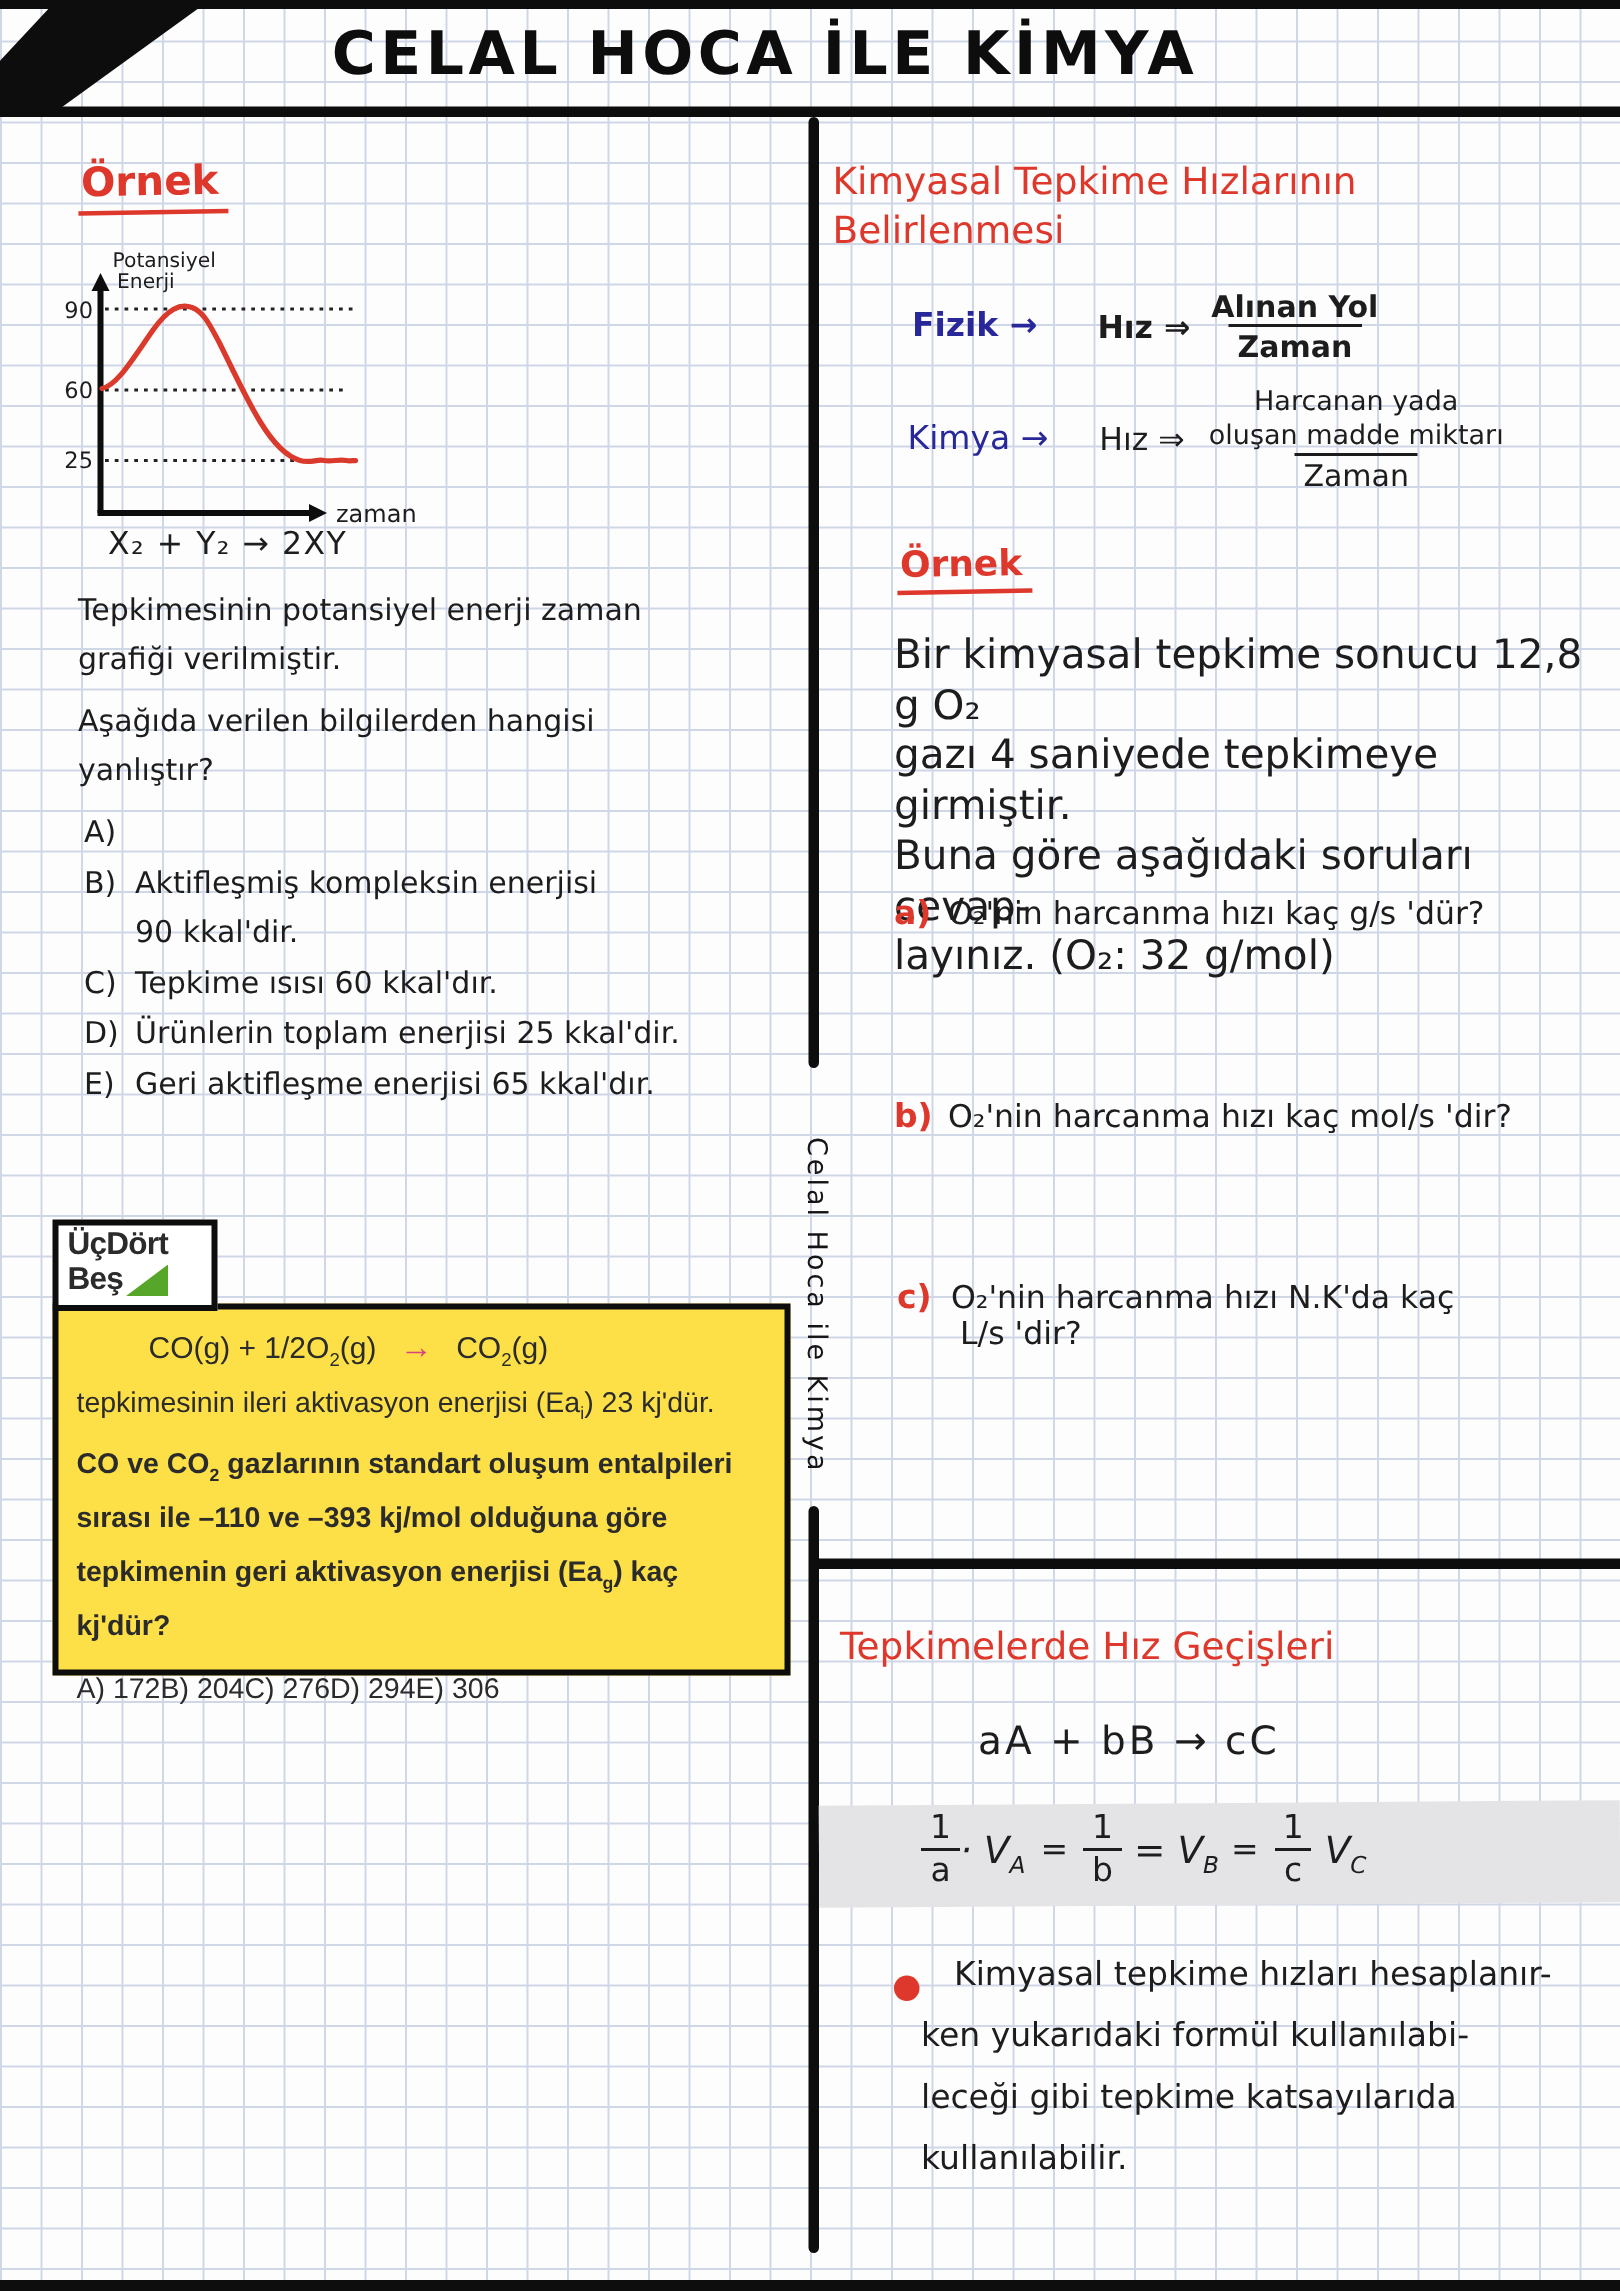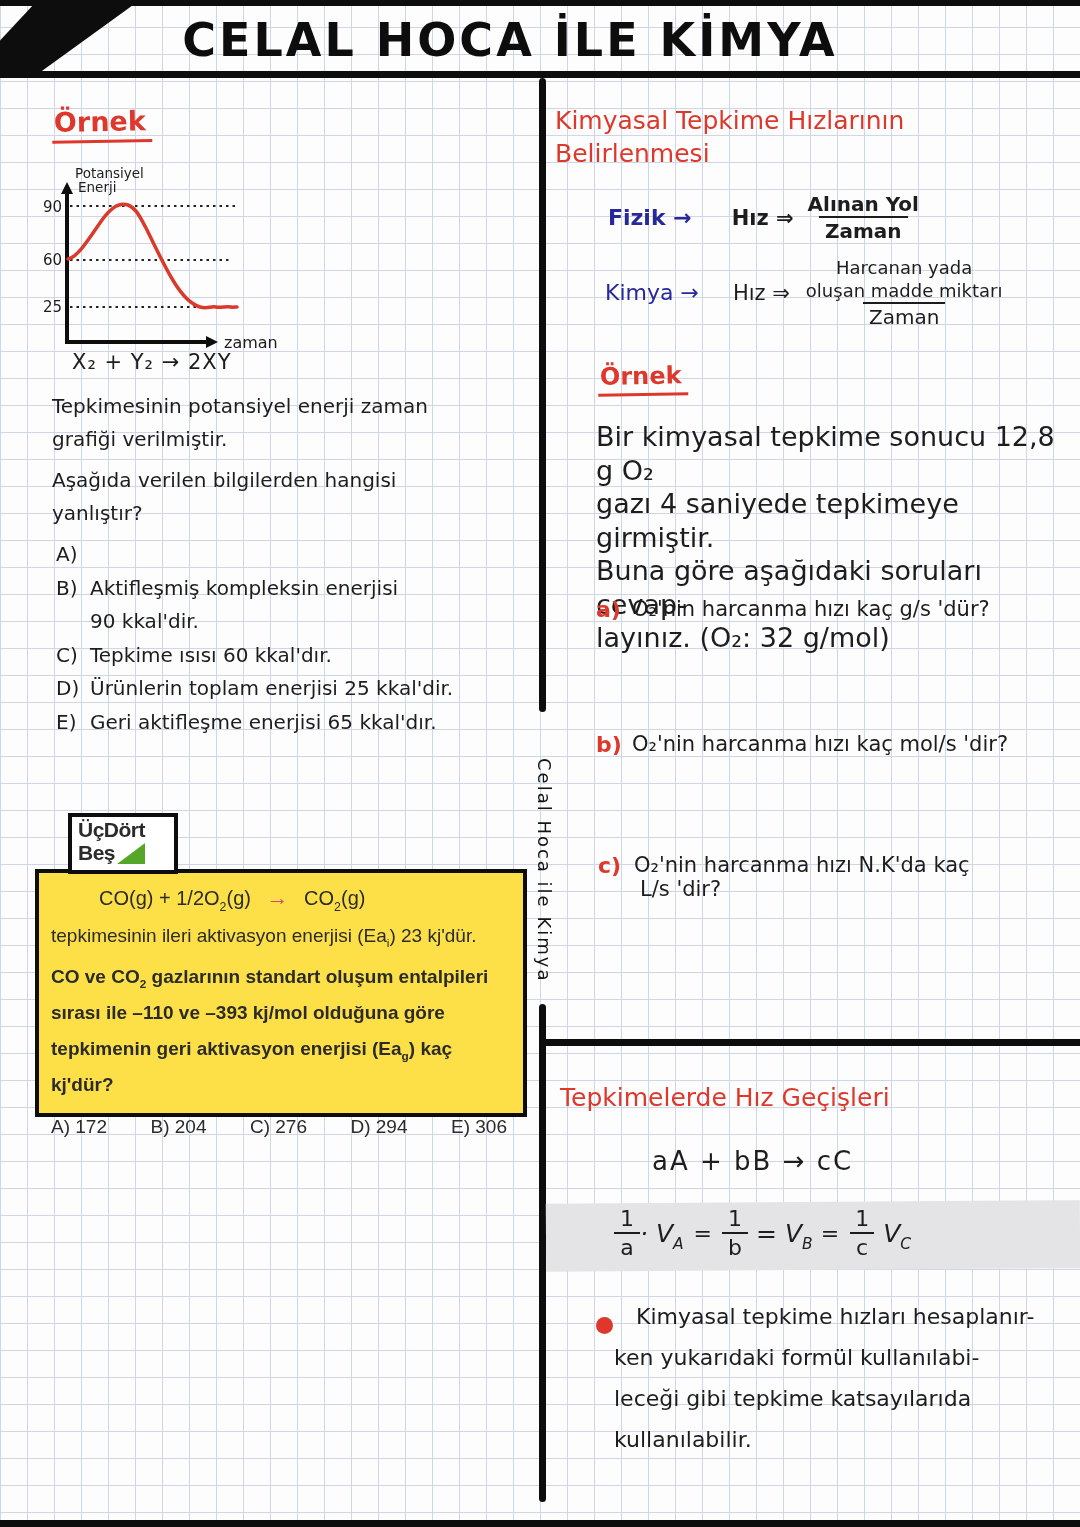--- a/index.html
+++ b/index.html
@@ -33,21 +33,21 @@
   .note-line{line-height:41px;font-size:22px;}
   .bigV{font-style:italic;font-size:25px;}
   .f2{font-size:22px;}
 </style>
 </head>
 <body>
 
 <div class="abs bar" style="left:0;top:0;width:1080px;height:6px;"></div>
 <div class="abs" style="left:0;top:0;width:140px;height:78px;background:#0d0d0d;clip-path:polygon(27% 0,100% 0,23% 100%,0 100%,0 52%);"></div>
 <div class="abs bar" style="left:0;top:71px;width:1080px;height:7px;"></div>
-<div class="abs" style="left:0;top:13px;width:1020px;text-align:center;font-size:46px;font-weight:bold;letter-spacing:3px;color:#0d0d0d;">CELAL HOCA İLE KİMYA</div>
+<div class="abs" style="left:0;top:13px;width:1020px;text-align:center;font-size:40px;font-weight:bold;letter-spacing:3px;color:#0d0d0d;">CELAL HOCA İLE KİMYA</div>
 
 <div class="abs vseg" style="left:539px;top:78px;height:634px;"></div>
 <div class="abs" style="left:531px;top:742px;height:256px;display:flex;align-items:center;justify-content:center;width:26px;">
   <span class="spine">Celal Hoca ile Kimya</span>
 </div>
 <div class="abs vseg" style="left:539px;top:1004px;height:498px;"></div>
 <div class="abs bar" style="left:542px;top:1039px;width:538px;height:7px;"></div>
 <div class="abs bar" style="left:0;top:1520px;width:1080px;height:7px;"></div>
 
 <div class="abs exlabel" style="left:52px;top:106px;">Örnek</div>
@@ -101,21 +101,21 @@
   <div class="opt">
     <span class="olab">D)</span>
     <span>Ürünlerin toplam enerjisi 25 kkal'dir.</span>
   </div>
   <div class="opt">
     <span class="olab">E)</span>
     <span>Geri aktifleşme enerjisi 65 kkal'dır.</span>
   </div>
 </div>
 
-<div class="abs" style="left:35px;top:813px;width:92px;height:52px;background:#fff;border:4px solid #0d0d0d;z-index:3;padding:1px 4px 0 6px;margin-left:33px;">
+<div class="abs" style="left:35px;top:813px;width:92px;height:52px;background:#fff;border:4px solid #0d0d0d;z-index:3;padding:1px 4px 0 6px;">
   <div class="printed" style="font-size:21px;font-weight:bold;line-height:23px;letter-spacing:-0.5px;">
     <div>ÜçDört</div>
     <div style="display:flex;align-items:flex-end;">
       <span>Beş</span>
       <span style="display:inline-block;width:28px;height:21px;background:#55a629;clip-path:polygon(100% 0,100% 100%,0 100%);margin-left:2px;"></span>
     </div>
   </div>
 </div>
 <div class="abs printed" style="left:35px;top:869px;width:460px;height:222px;background:#fde047;border:4px solid #0d0d0d;padding:10px 12px 8px 12px;font-size:19px;">
   <div style="margin:2px 0 0 48px;font-size:20px;">
@@ -128,21 +128,21 @@
   </div>
   <div style="font-weight:bold;margin-top:12px;line-height:36px;">
     <div>
       <span>CO ve CO</span><sub class="sb">2</sub><span> gazlarının standart oluşum entalpileri</span>
     </div>
     <div>sırası ile –110 ve –393 kj/mol olduğuna göre</div>
     <div>
       <span>tepkimenin geri aktivasyon enerjisi (Ea</span><sub class="sb">g</sub><span>) kaç kj'dür?</span>
     </div>
   </div>
-  <div style="display:flex;justify-content:space-between;margin-top:13px;padding-right:4px;">
+  <div style="display:flex;justify-content:flex-start;margin-top:13px;padding-right:4px;">
     <span>A) 172</span>
     <span>B) 204</span>
     <span>C) 276</span>
     <span>D) 294</span>
     <span>E) 306</span>
   </div>
 </div>
 
 <div class="abs red" style="left:555px;top:104px;width:430px;font-size:25px;line-height:33px;">
   <div>Kimyasal Tepkime Hızlarının</div>

